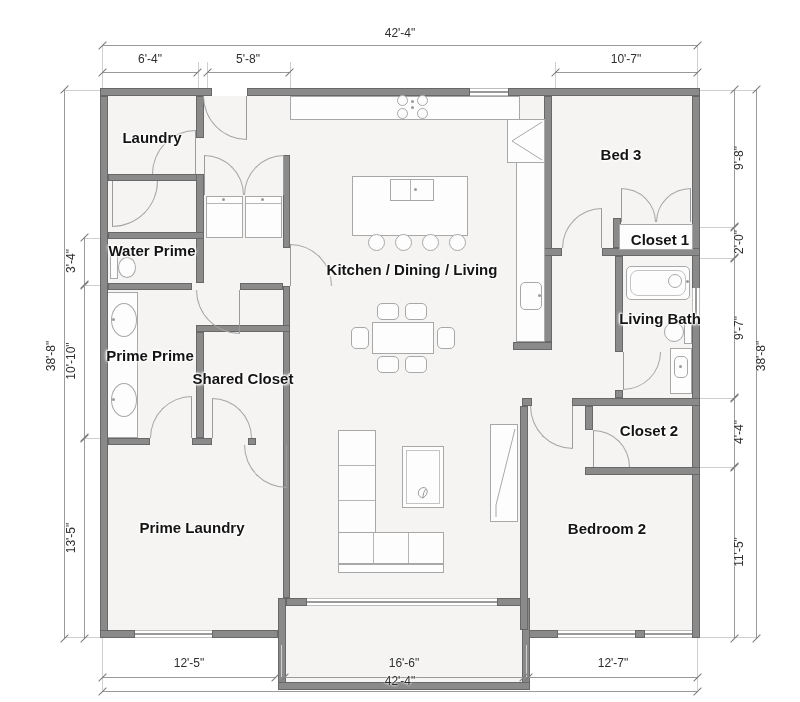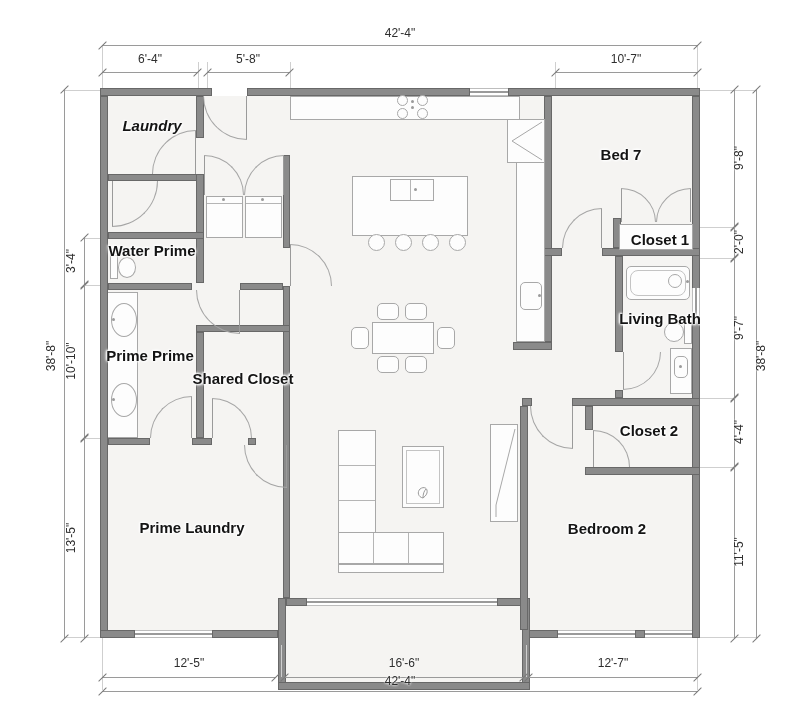--- a/index.html
+++ b/index.html
@@ -190,26 +190,27 @@
   <div class="f rr" style="left:626px;top:266px;width:64px;height:34px;"></div>
   <div class="abs" style="left:630px;top:270px;width:56px;height:26px;border:1px solid #c4c4c4;border-radius:8px;box-sizing:border-box;"></div>
   <div class="f round" style="left:668px;top:274px;width:14px;height:14px;"></div>
   <div class="dot" style="left:686px;top:280px;"></div>
   <div class="f" style="left:684px;top:320px;width:8px;height:24px;"></div>
   <div class="f round" style="left:664px;top:322px;width:20px;height:20px;"></div>
   <div class="f" style="left:670px;top:348px;width:22px;height:46px;"></div>
   <div class="f rr" style="left:674px;top:356px;width:14px;height:22px;"></div>
   <div class="dot" style="left:679px;top:365px;"></div>
 
-  <div class="lbl" style="left:152px;top:125px;font-style:italic;">Laundry</div>
+  <div class="lbl" style="left:152px;top:137px;">Laundry</div>
   <div class="lbl" style="left:152px;top:250px;">Water Prime</div>
   <div class="lbl" style="left:150px;top:355px;">Prime Prime</div>
   <div class="lbl" style="left:243px;top:378px;">Shared Closet</div>
   <div class="lbl" style="left:192px;top:527px;">Prime Laundry</div>
-  <div class="lbl" style="left:621px;top:154px;">Bed 7</div>
+  <div class="lbl" style="left:412px;top:269px;">Kitchen / Dining / Living</div>
+  <div class="lbl" style="left:621px;top:154px;">Bed 3</div>
   <div class="lbl" style="left:660px;top:239px;">Closet 1</div>
   <div class="lbl" style="left:660px;top:318px;">Living Bath</div>
   <div class="lbl" style="left:649px;top:430px;">Closet 2</div>
   <div class="lbl" style="left:607px;top:528px;">Bedroom 2</div>
 
   <div class="ext" style="left:102px;top:45px;width:1px;height:43px;"></div>
   <div class="ext" style="left:697px;top:45px;width:1px;height:43px;"></div>
   <div class="ext" style="left:198px;top:62px;width:1px;height:26px;"></div>
   <div class="ext" style="left:207px;top:62px;width:1px;height:26px;"></div>
   <div class="ext" style="left:290px;top:62px;width:1px;height:26px;"></div>

